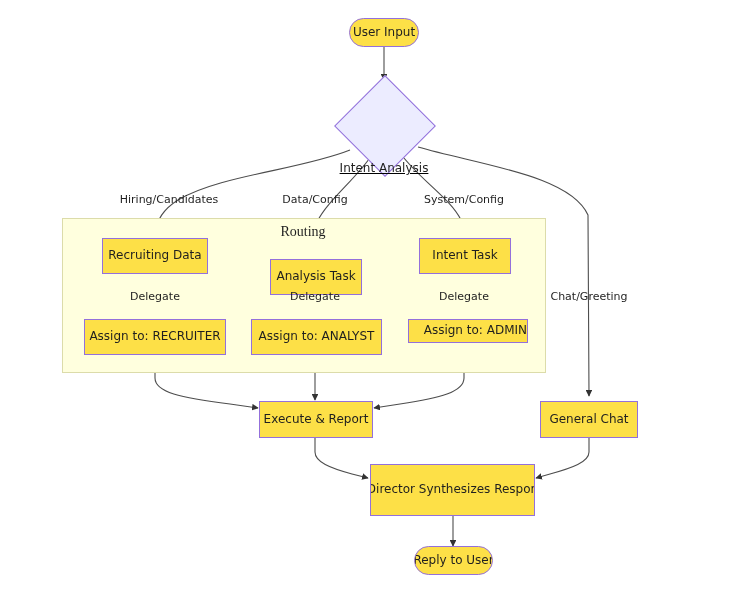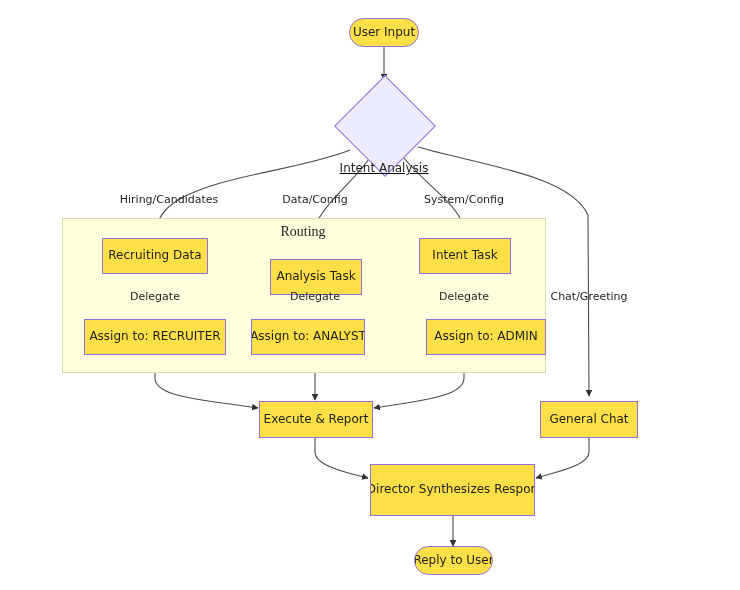--- a/index.html
+++ b/index.html
@@ -156,25 +156,25 @@
   </div>
 
   <div class="node" style="left:419px; top:238px; width:92px; height:36px;">
     <span>Intent Task</span>
   </div>
 
   <div class="node" style="left:84px; top:319px; width:142px; height:36px;">
     <span>Assign to: RECRUITER</span>
   </div>
 
-  <div class="node" style="left:251px; top:319px; width:114px; height:36px;">
+  <div class="node" style="left:251px; top:319px; width:131px; height:36px;">
     <span>Assign to: ANALYST</span>
   </div>
 
-  <div class="node" style="left:426px; top:319px; width:120px; height:36px;">
+  <div class="node" style="left:408px; top:319px; width:120px; height:24px;justify-content:flex-end;">
     <span>Assign to: ADMIN</span>
   </div>
 
   <div class="node" style="left:259px; top:401px; width:114px; height:37px;">
     <span>Execute &amp; Report</span>
   </div>
 
   <div class="node" style="left:540px; top:401px; width:98px; height:37px;">
     <span>General Chat</span>
   </div>

